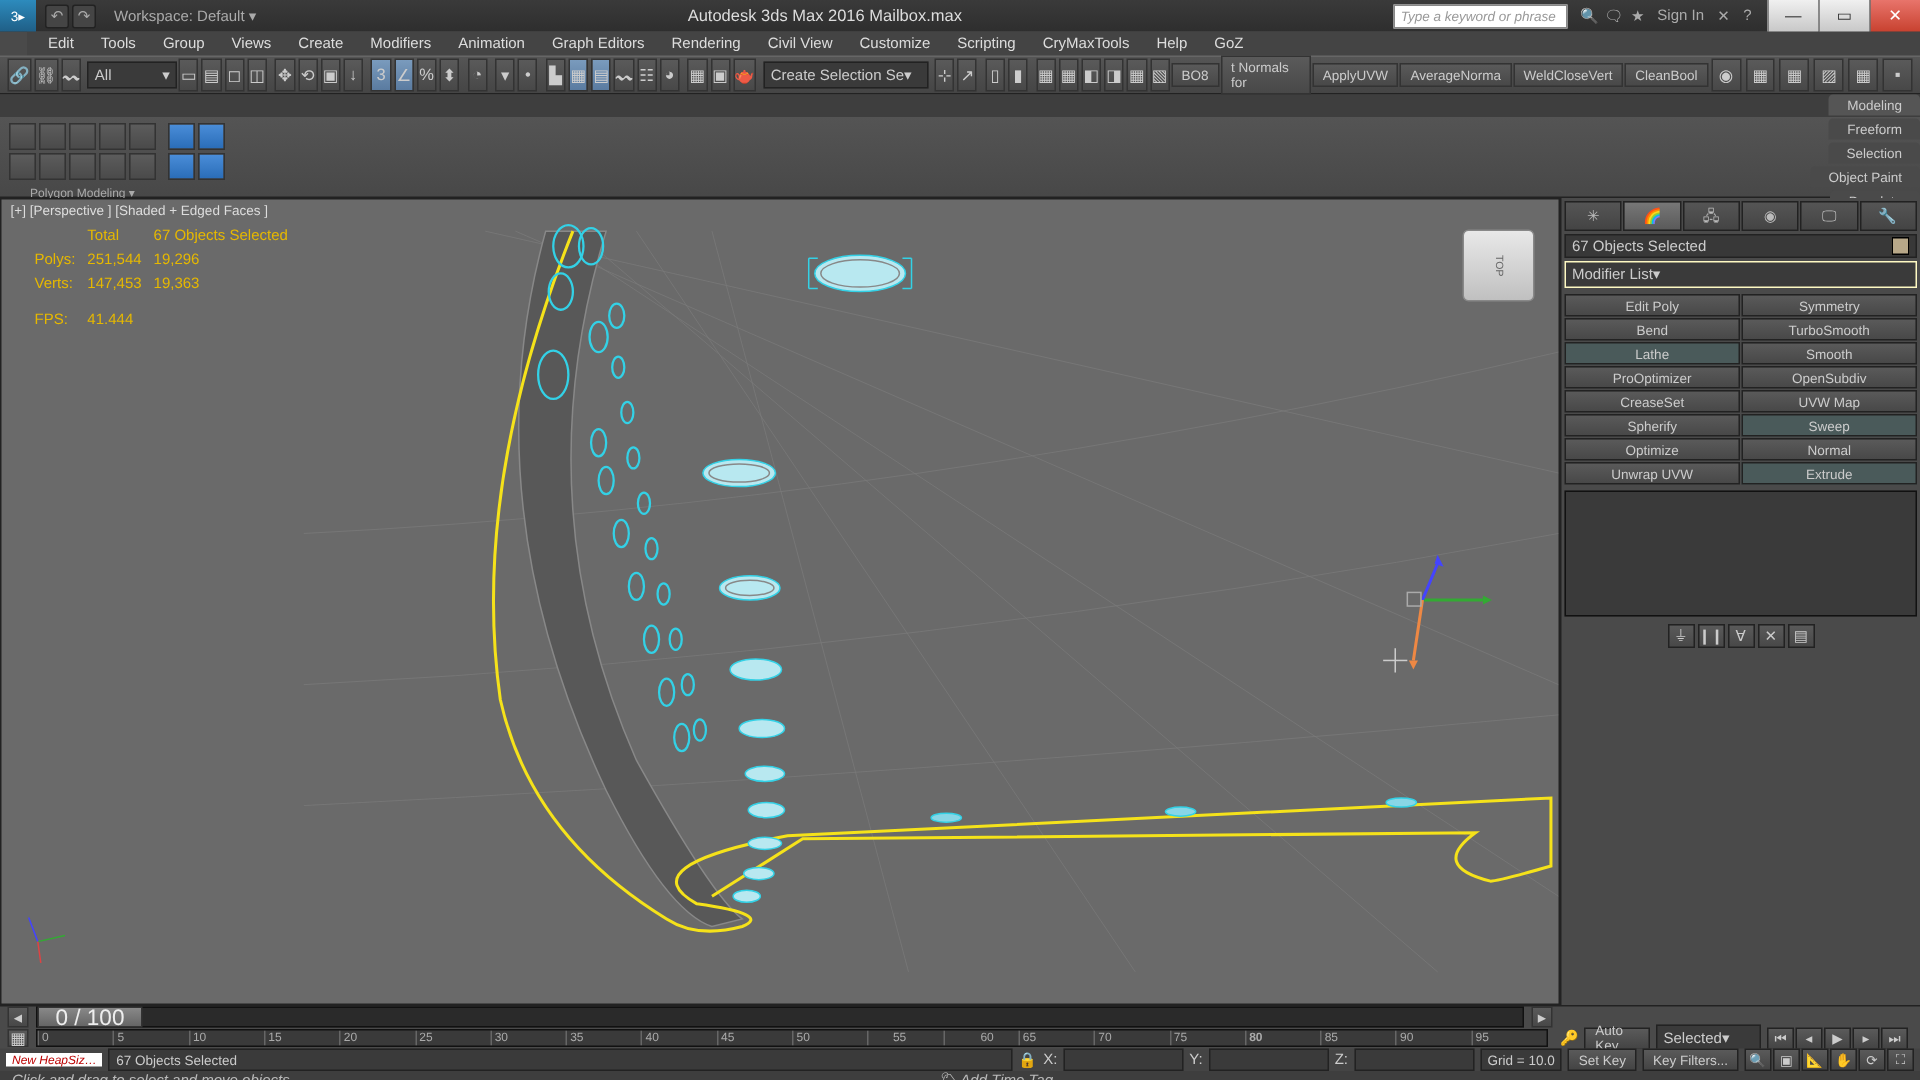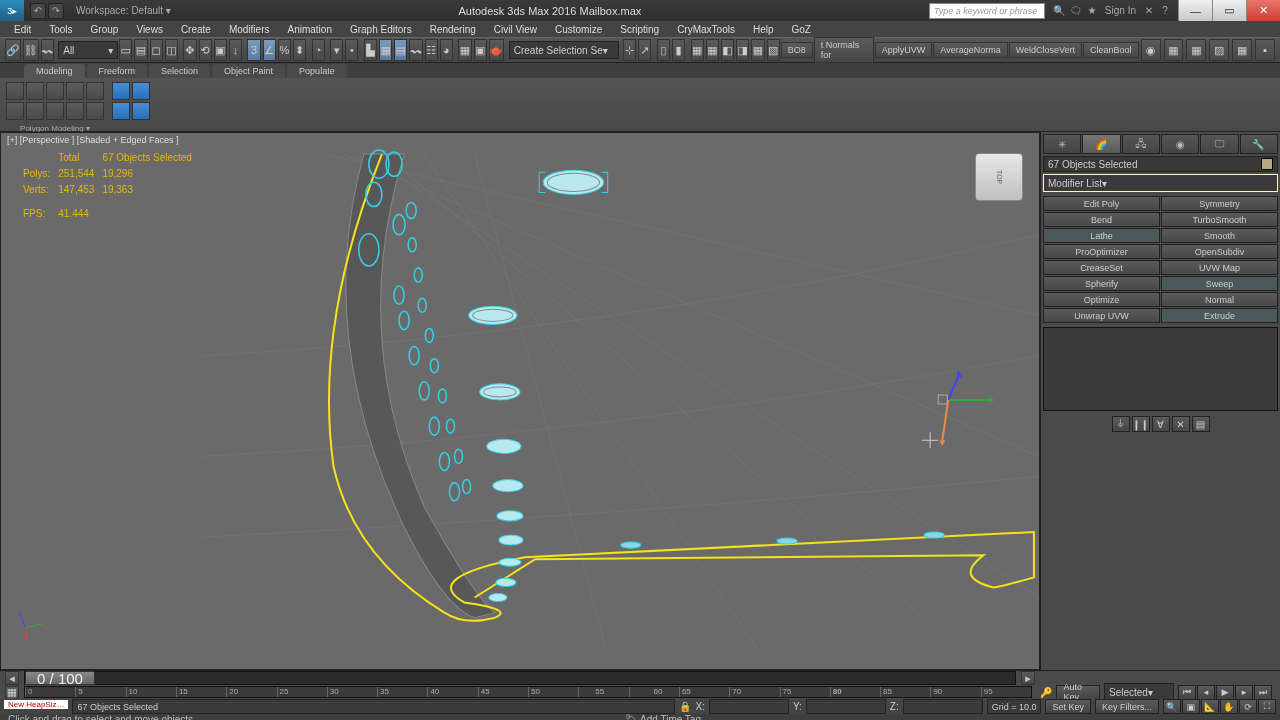--- a/index.html
+++ b/index.html
@@ -13,34 +13,34 @@
 .title-bar .workspace { color:#aaa; margin-left:6px; }
 .title-bar .title-center { flex:1; text-align:center; color:#ddd; font-size:11px; }
 .title-bar .search { width:116px; height:16px; background:#fff; border:1px solid #888; margin-right:8px; font-size:9px; font-style:italic; color:#999; padding:0 4px; display:flex;align-items:center;}
 .title-bar .right-icons { display:flex; gap:2px; align-items:center; color:#aaa; }
 .title-bar .right-icons span { width:14px; height:14px; display:flex;align-items:center;justify-content:center;}
 .title-bar .win-btns { display:flex; margin-left:6px; }
 .title-bar .win-btns div { width:34px; height:21px; display:flex;align-items:center;justify-content:center; font-size:11px; color:#333; background:linear-gradient(#f0f0f0,#c8c8c8); border-left:1px solid #888;}
 .title-bar .win-btns .close { background:linear-gradient(#e8746b,#c84230); color:#fff;}
 
 
-.menu-bar { height: 16px; background: #444; display:flex; align-items:center; padding:0 6px; gap:2px; }
+.menu-bar { height: 16px; background: #444; display:flex; align-items:center; padding:0 6px; gap:2px;margin-left:18px; }
 .menu-bar span { color:#ddd; font-size:10px; padding:1px 8px; cursor:default;}
 
 
 .toolbar { height: 26px; background: linear-gradient(#555,#454545); border-top:1px solid #666; border-bottom:1px solid #222; display:flex; align-items:center; padding:0 4px; gap:0; }
 .tb-btn { width:22px; height:22px; background:linear-gradient(#5a5a5a,#484848); border:1px solid #333; margin:0 1px; display:flex;align-items:center;justify-content:center; color:#ccc; font-size:11px;}
 .tb-btn.active { background:linear-gradient(#7a9bbd,#5a7ba0); }
 .tb-sep { width:6px; }
 .tb-dropdown { height:18px; background:#3a3a3a; border:1px solid #222; color:#ccc; padding:0 4px; display:flex;align-items:center; min-width:60px; font-size:9px;}
 .tb-right { margin-left:auto; display:flex; gap:1px; align-items:center;}
 .tb-text-btn { padding:2px 6px; color:#ccc; font-size:9px; background:linear-gradient(#5a5a5a,#484848); border:1px solid #333;}
 
 
-.ribbon-tabs { height:15px; background:#3e3e3e; display:flex; align-items:flex-end; padding-left:24px; gap:2px;}
+.ribbon-tabs { height:15px; background:#3e3e3e; display:flex; align-items:flex-end; padding-left:8px; gap:2px;flex-direction:column;}
 .ribbon-tabs span { padding:2px 12px; color:#ccc; font-size:9px; background:#4a4a4a; border-top-left-radius:3px; border-top-right-radius:3px;}
 .ribbon-tabs span.active { background:#555; }
 
 
 .ribbon { height:54px; background:linear-gradient(#545454,#484848); border-bottom:1px solid #222; display:flex; padding:4px 6px; gap:8px;}
 .ribbon-group { display:flex; flex-direction:column; gap:2px; }
 .ribbon-row { display:flex; gap:2px; }
 .rb-btn { width:18px; height:18px; background:linear-gradient(#5c5c5c,#4a4a4a); border:1px solid #333; }
 .rb-btn.blue { background:linear-gradient(#4a8dd8,#2a6db8); }
 .ribbon-label { font-size:8px; color:#aaa; text-align:center; padding-top:2px;}
@@ -77,21 +77,21 @@
 .time-slider-track { flex:1; height:14px; background:#2a2a2a; border:1px solid #111; position:relative; margin:0 4px;}
 .time-slider-handle { position:absolute; left:0; top:-1px; width:70px; height:14px; background:linear-gradient(#888,#666); border:1px solid #333; color:#eee; font-size:15px; display:flex;align-items:center;justify-content:center;}
 .time-ruler { flex:1; height:12px; background:#3a3a3a; border:1px solid #111; position:relative; margin:0 4px; overflow:hidden;}
 .time-ruler span { position:absolute; bottom:0; color:#aaa; font-size:8px; border-left:1px solid #666; padding-left:2px; height:10px;}
 .status-row { height:18px; display:flex; align-items:center; padding:0 4px; gap:4px; background:#444;}
 .status-box { height:15px; background:#3a3a3a; border:1px solid #222; color:#ccc; font-size:9px; padding:0 4px; display:flex;align-items:center;}
 .coord-input { width:80px; height:15px; background:#3a3a3a; border:1px solid #222; color:#ccc; font-size:9px; padding:0 4px;}
 .anim-btns { display:flex; gap:1px; }
 .anim-btns span { width:18px; height:15px; background:linear-gradient(#5a5a5a,#444); border:1px solid #222; display:flex;align-items:center;justify-content:center;color:#ccc;font-size:9px;}
 .key-btn { padding:0 6px; height:15px; background:linear-gradient(#5a5a5a,#444); border:1px solid #222; color:#ccc; font-size:9px; display:flex;align-items:center;}
-.hint-row { height:14px; background:#3e3e3e; color:#bbb; font-size:9px; padding:0 8px; display:flex;align-items:flex-start; gap:12px;}
+.hint-row { height:14px; background:#3e3e3e; color:#bbb; font-size:9px; padding:0 8px; display:flex;align-items:center; gap:12px;font-style:italic;}
 .hint-row .tag { background:#fff; color:#b00; padding:0 4px; font-size:8px;}
 </style>
 </head>
 <body>
 
 <div class="title-bar">
   <div class="app-btn">3▸</div>
   <div class="undo-redo">
     <span>↶</span>
     <span>↷</span>

